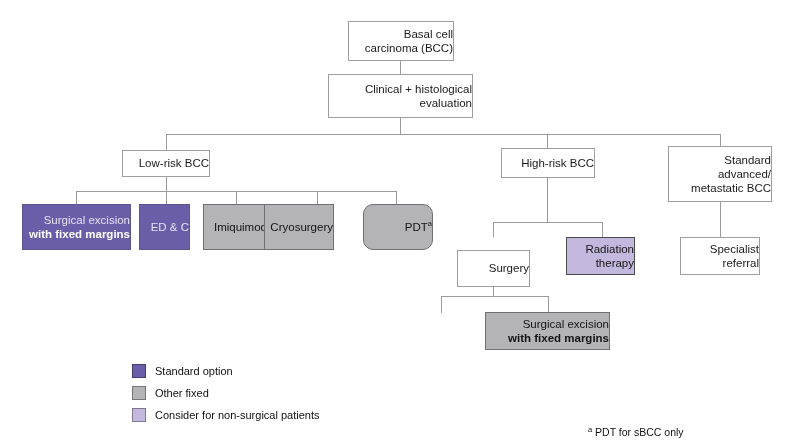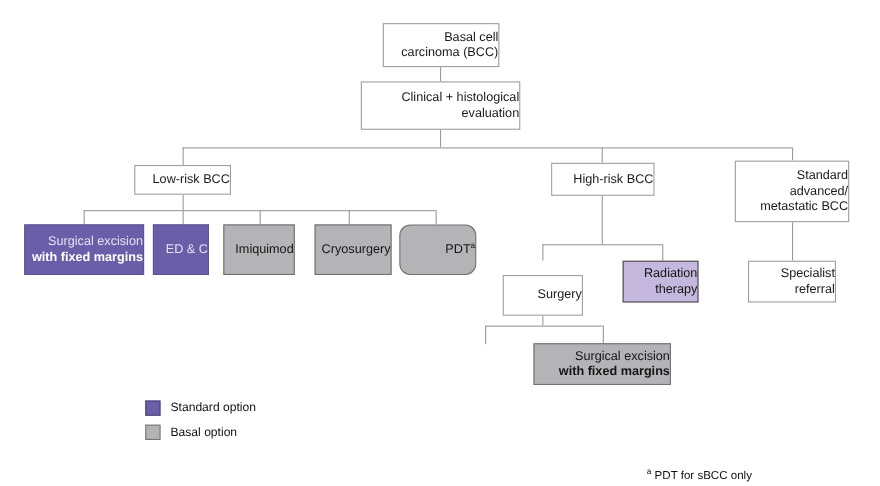--- a/index.html
+++ b/index.html
@@ -91,21 +91,21 @@
   </div>
 
   <div class="node purple" style="left: 139px; top: 204px; width: 51px; height: 46px; background-color: rgb(107, 94, 169);">
     <span class="ln">ED &amp; C</span>
   </div>
 
   <div class="node gray" style="left: 203px; top: 204px; width: 65px; height: 46px; background-color: rgb(180, 179, 182);">
     <span class="ln">Imiquimod</span>
   </div>
 
-  <div class="node gray" style="left: 286px; top: 204px; width: 70px; height: 46px; background-color: rgb(180, 179, 182);">
+  <div class="node gray" style="left: 264px; top: 204px; width: 70px; height: 46px; background-color: rgb(180, 179, 182);">
     <span class="ln">Cryosurgery</span>
   </div>
 
   <div class="node gray" style="left: 363px; top: 204px; width: 70px; height: 46px; background-color: rgb(180, 179, 182); border-radius: 10px;">
     <span class="ln"><span>PDT</span><sup>a</sup></span>
   </div>
 
   <div class="node" style="left:457px;top:250px;width:73px;height:37px">
     <span class="ln">Surgery</span>
   </div>
@@ -126,21 +126,25 @@
     <span class="ln">referral</span>
   </div>
 
   <div class="legend">
     <div class="legend-row">
       <span class="swatch" style="background-color: rgb(107, 94, 169);"></span>
       <span class="legend-label">Standard option</span>
     </div>
     <div class="legend-row">
       <span class="swatch" style="background-color: rgb(180, 179, 182);"></span>
-      <span class="legend-label">Basal option</span>
+      <span class="legend-label">Other fixed</span>
+    </div>
+    <div class="legend-row">
+      <span class="swatch" style="background-color: rgb(197, 184, 222);"></span>
+      <span class="legend-label">Consider for non-surgical patients</span>
     </div>
   </div>
 
   <div class="footnote">
     <sup>a</sup> <span>PDT for sBCC only</span>
   </div>
 
 </div>
 
 </body></html>

